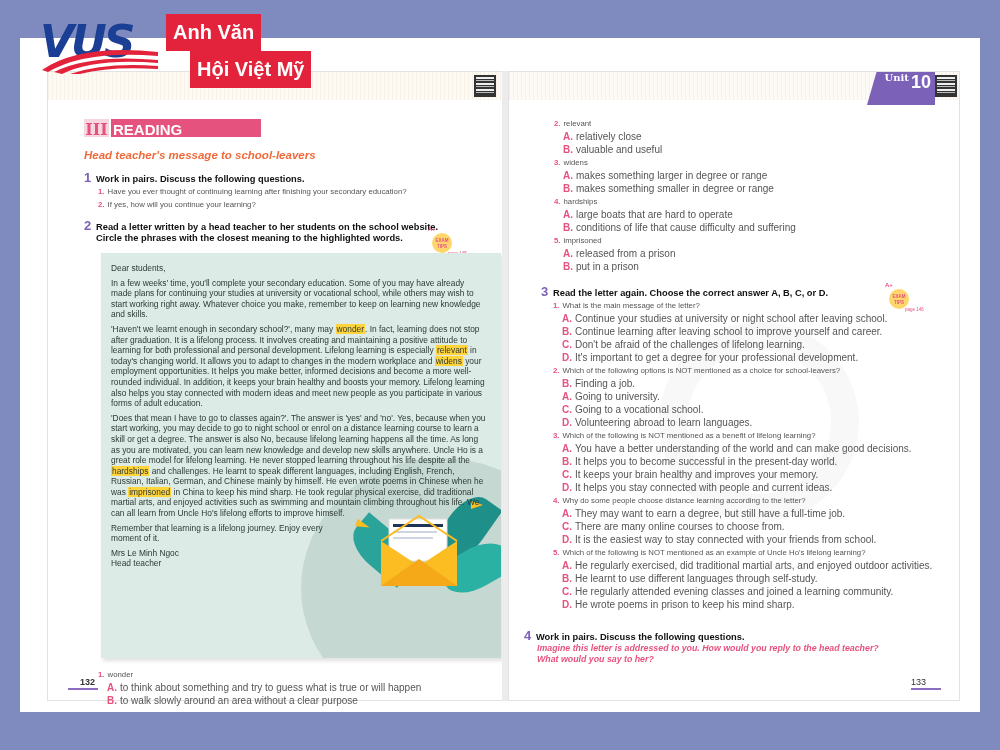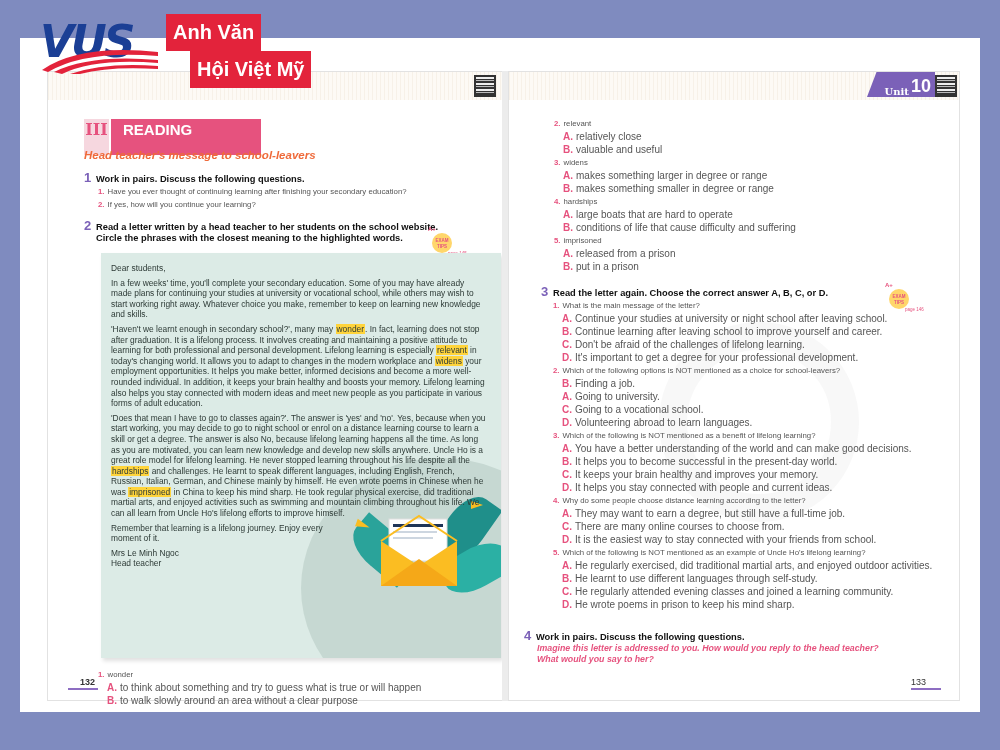--- a/index.html
+++ b/index.html
@@ -17,23 +17,23 @@
   .book { position: absolute; left: 20px; top: 38px; width: 960px; height: 674px; background: #ffffff; }
   .page { position: absolute; top: 33px; height: 630px; background: #fff; border: 1px solid #e2e2e2; }
   .page.left { left: 27px; width: 465px; }
   .page.right { left: 488px; width: 452px; }
   .page .grid-band { position: absolute; left: 0; top: 0; right: 0; height: 28px; background: repeating-linear-gradient(90deg, #f7f0e6 0 1px, #fdfaf5 1px 4px), #fbf6ee; opacity: .9; }
   .gutter { position: absolute; left: 482px; top: 33px; width: 8px; height: 630px; background: #ececec; }
   .qr { position: absolute; width: 22px; height: 22px; background:
       repeating-linear-gradient(0deg,#333 0 2px,#bbb 2px 3px,#333 3px 4px,#eee 4px 6px),
       #555; border: 2px solid #333; }
 
-  .section-head { position: absolute; left: 36px; top: 47px; display: flex; height: 36px; }
+  .section-head { position: absolute; left: 36px; top: 47px; display: flex; height: 18px; }
   .section-num { background: #f6d7df; color: #e6527e; font-family: "DejaVu Serif", serif; font-weight: bold; font-size: 16px; width: 25px; text-align: center; line-height: 22px; }
-  .section-title { background: #e6527e; color: #fff; font-weight: bold; font-size: 15px; width: 150px; padding-left: 12px; line-height: 22px; margin-left: 2px; }
+  .section-title { background: #e6527e; color: #fff; font-weight: bold; font-size: 15px; width: 150px; padding-left: 2px; line-height: 22px; margin-left: 2px; }
   .subtitle { position: absolute; left: 36px; top: 77px; color: #ef6a3a; font-weight: bold; font-style: italic; font-size: 11.5px; }
 
   .ex { position: absolute; font-size: 9.2px; color: #111; }
   .ex .n { color: #7b61b8; font-size: 13px; font-weight: bold; display: inline-block; width: 12px; }
   .ex .t { font-weight: bold; font-size: 9.3px; }
   .sub { font-size: 7.8px; color: #555; line-height: 13px; }
   .sub .k { color: #e6527e; font-weight: bold; margin-right: 3px; }
   .opt { font-size: 10px; color: #555; line-height: 13px; padding-left: 9px; }
   .opt .k { color: #e6527e; font-weight: bold; margin-right: 3px; }
 
@@ -47,21 +47,21 @@
   .letter-body p { margin-bottom: 4px; }
   .hl { background: #ffd43b; padding: 0 1px; }
   .narrow { width: 240px; }
 
   .envelope { position: absolute; left: 278px; top: 258px; width: 80px; height: 75px; z-index: 3; }
   .leaf { position: absolute; width: 40px; height: 70px; border-radius: 50% 0; background: #2aa39a; }
 
   .pagenum { position: absolute; font-size: 9px; color: #333; }
   .pagenum .bar { position: absolute; height: 2px; width: 30px; background: #8d6dc2; top: 11px; }
 
-  .unit-badge { position: absolute; left: 358px; top: 0px; width: 68px; height: 25px; background: #7b61b8; clip-path: polygon(14% 0, 100% 0, 100% 100%, 0 100%); color: #fff; display: flex; align-items: flex-end; justify-content: flex-end; padding-right: 4px; }
+  .unit-badge { position: absolute; left: 358px; top: 0px; width: 68px; height: 33px; background: #7b61b8; clip-path: polygon(14% 0, 100% 0, 100% 100%, 0 100%); color: #fff; display: flex; align-items: flex-start; justify-content: flex-end; padding-right: 4px; }
   .unit-badge .u { font-family: "DejaVu Serif", serif; font-size: 10px; font-weight: bold; margin-right: 2px; }
   .unit-badge .num { font-size: 18px; font-weight: bold; }
 
   .prompt { color: #e6527e; font-weight: bold; font-style: italic; font-size: 8.8px; line-height: 11px; padding-left: 13px; }
   .watermark { position: absolute; left: 150px; top: 250px; width: 200px; height: 200px; border-radius: 50%; border: 28px solid #f5f5f5; opacity: .7; }
 </style>
 </head>
 <body>
 
 <div class="logo">

